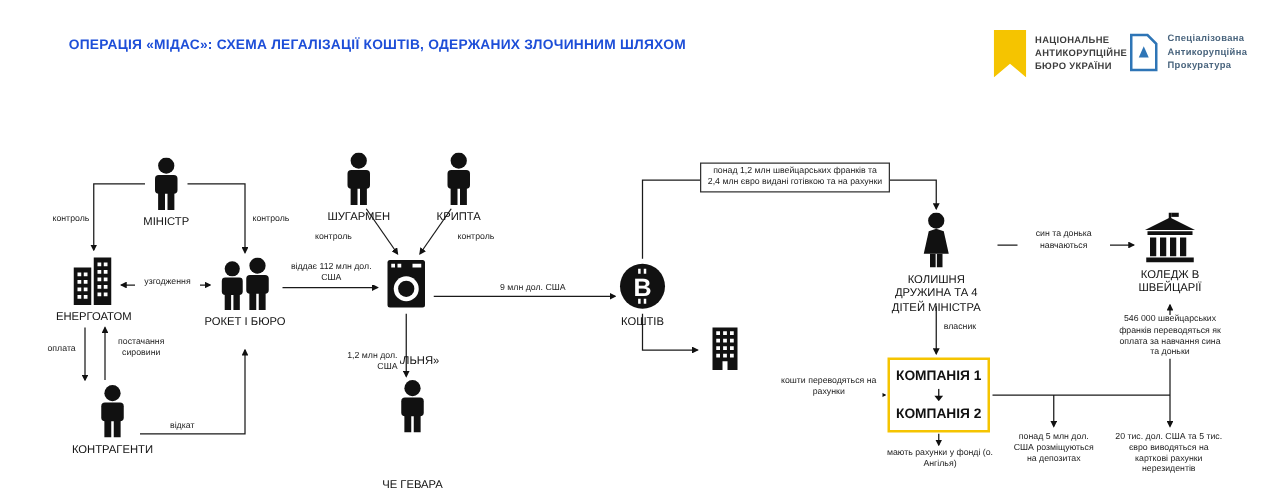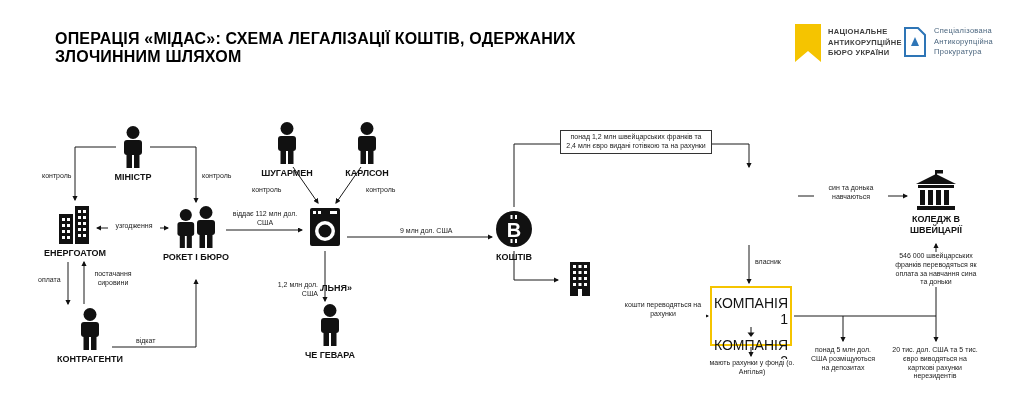--- a/index.html
+++ b/index.html
@@ -3,42 +3,42 @@
 <meta charset="utf-8">
 <style>
   * { margin:0; padding:0; box-sizing:border-box; }
   html,body { background:#ffffff; }
   .stage {
     position:relative; width:1024px; height:401px; background:#ffffff;
     font-family:"Liberation Sans", sans-serif; overflow:hidden; color:#111;
   }
   .title {
     position:absolute; left:55px; top:30px; width:620px;
-    font-size:16px; font-weight:bold; letter-spacing:.2px; color:#000000;
+    font-size:11px; font-weight:bold; letter-spacing:.2px; color:#1d4ed8;
   }
   .wires { position:absolute; left:0; top:0; width:1024px; height:401px; }
   .node { position:absolute; display:flex; flex-direction:column; align-items:center; }
   .node .nlabel {
-    margin-top:4px; font-size:9px; font-weight:bold; text-align:center; line-height:1.25; color:#111;
+    margin-top:4px; font-size:9px; font-weight:normal; text-align:center; line-height:1.25; color:#111;
   }
   .elabel {
     position:absolute; font-size:7px; line-height:1.25; color:#222;
     text-align:center; background:#fff; padding:0 2px;
   }
   .elabel.boxed { border:1px solid #333; padding:2px 4px; }
   .elabel.right { text-align:right; }
   .company-box {
     position:absolute; border:2px solid #F5C400; background:#fff;
     display:flex; flex-direction:column; align-items:center; justify-content:space-between;
     padding:7px 4px;
   }
-  .company-label { font-size:14px; font-weight:normal; text-align:right; }
+  .company-label { font-size:11px; font-weight:bold; text-align:right; }
   .logo { position:absolute; display:flex; gap:7px; align-items:center; }
   .logo-text { font-size:7.5px; font-weight:bold; line-height:1.4; letter-spacing:.3px; color:#3d3d3d; }
-  .logo-text.sap { font-weight:normal; color:#4a657e; }
+  .logo-text.sap { font-weight:bold; color:#4a657e; }
   .icon svg { display:block; }
 </style>
 </head>
 <body>
 
 <div class="stage">
 
   <div class="title">ОПЕРАЦІЯ «МІДАС»: СХЕМА ЛЕГАЛІЗАЦІЇ КОШТІВ, ОДЕРЖАНИХ ЗЛОЧИННИМ ШЛЯХОМ</div>
 
   <div class="logo" style="left:795px; top:24px;">
@@ -187,38 +187,38 @@
 
   <div class="node" style="left:332px; top:122px; width:70px;">
     <span class="icon">
       <svg width="34" height="42" viewBox="0 0 34 42" fill="#111">
           <circle cx="17" cy="6.5" r="6.5"></circle>
           <rect x="8" y="14" width="18" height="15" rx="3"></rect>
           <rect x="10.5" y="28" width="5.5" height="14"></rect>
           <rect x="18" y="28" width="5.5" height="14"></rect>
         </svg>
     </span>
-    <div class="nlabel">КАРЛСОН</div>
+    <div class="nlabel">КРИПТА</div>
   </div>
 
   <div class="node" style="left:290px; top:206px; width:70px;gap:31px;">
     <span class="icon">
       <svg width="38" height="42" viewBox="0 0 38 42">
         <rect x="4" y="2" width="30" height="38" rx="2" fill="#111"></rect>
         <circle cx="19" cy="25" r="10" fill="#fff"></circle>
           <circle cx="19" cy="25" r="6.5" fill="#111"></circle>
         <rect x="7" y="5" width="3" height="3" fill="#fff"></rect>
           <rect x="12" y="5" width="3" height="3" fill="#fff"></rect>
           <rect x="24" y="5" width="7" height="3" fill="#fff"></rect>
       </svg>
     </span>
     <div class="nlabel">«ПРАЛЬНЯ»</div>
   </div>
 
-  <div class="node" style="left:295px; top:304px; width:70px;">
+  <div class="node" style="left:295px; top:304px; width:70px;gap:32px;">
     <span class="icon">
       <svg width="34" height="42" viewBox="0 0 34 42" fill="#111">
           <circle cx="17" cy="6.5" r="6.5"></circle>
           <rect x="8" y="14" width="18" height="15" rx="3"></rect>
           <rect x="10.5" y="28" width="5.5" height="14"></rect>
           <rect x="18" y="28" width="5.5" height="14"></rect>
         </svg>
     </span>
     <div class="nlabel">ЧЕ ГЕВАРА</div>
   </div>
@@ -253,20 +253,31 @@
             <rect x="22" y="17" width="3" height="3"></rect>
           <rect x="11" y="23" width="3" height="3"></rect>
             <rect x="16.5" y="23" width="3" height="3"></rect>
             <rect x="22" y="23" width="3" height="3"></rect>
           <rect x="16" y="29" width="4" height="7"></rect>
         </g>
       </svg>
     </span>
   </div>
 
+  <div class="node" style="left:703px; top:170px; width:92px;">
+    <span class="icon">
+      <svg width="36" height="44" viewBox="0 0 36 44" fill="#111">
+        <circle cx="18" cy="6.5" r="6.5"></circle>
+        <path d="M18,13 l-6,2 -4,18 h20 l-4,-18 z"></path>
+        <rect x="13" y="33" width="4.5" height="11"></rect>
+          <rect x="18.5" y="33" width="4.5" height="11"></rect>
+      </svg>
+    </span>
+    <div class="nlabel">КОЛИШНЯ ДРУЖИНА ТА 4 ДІТЕЙ МІНІСТРА</div>
+  </div>
 
   <div class="node" style="left:899px; top:170px; width:74px;">
     <span class="icon">
       <svg width="48" height="40" viewBox="0 0 48 40" fill="#111">
         <rect x="23" y="0" width="2" height="6"></rect>
           <rect x="25" y="0" width="6" height="3.5"></rect>
         <polygon points="24,4 44,14 4,14"></polygon>
         <rect x="6" y="15" width="36" height="3"></rect>
         <rect x="8" y="20" width="5" height="15"></rect>
           <rect x="16" y="20" width="5" height="15"></rect>

